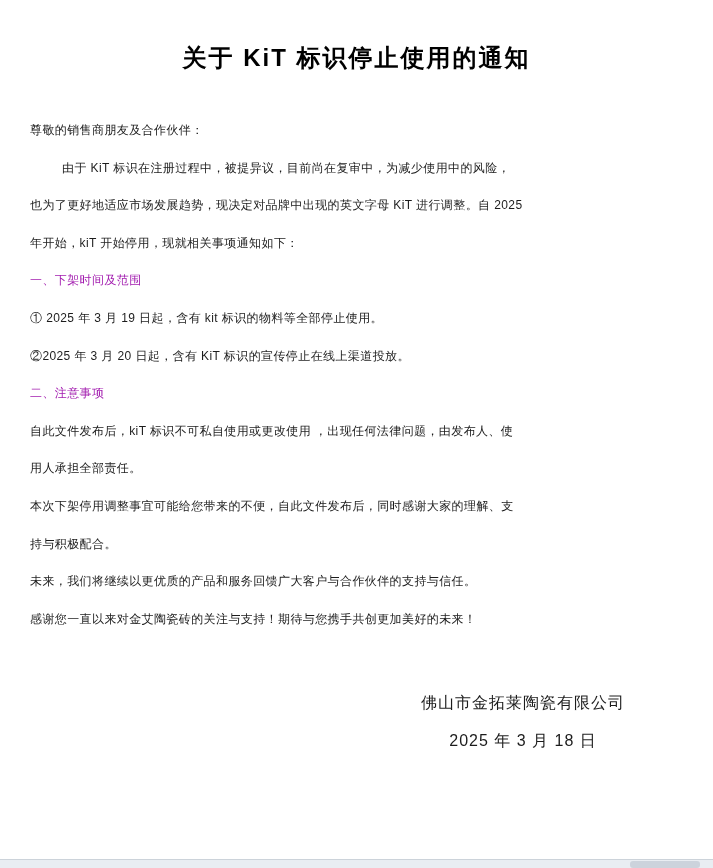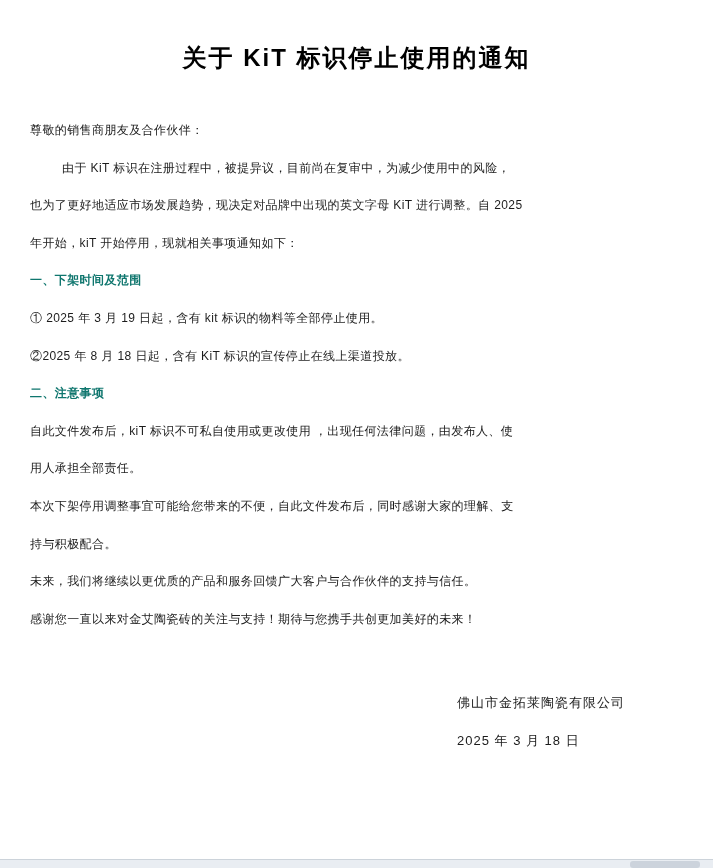--- a/index.html
+++ b/index.html
@@ -37,29 +37,29 @@
     line-height: 37.6px;
   }
   .line {
     white-space: nowrap;
     letter-spacing: 0.4px;
   }
   .line.indent {
     padding-left: 32px;
   }
   .line.heading {
-    font-weight: bold;
-    color: #0f766e;
+    font-weight: normal;
+    color: #a21caf;
   }
   .signature {
     position: absolute;
     top: 684px;
     right: 88px;
-    text-align: left;
-    font-size: 13px;
+    text-align: center;
+    font-size: 16px;
     line-height: 38px;
     letter-spacing: 1px;
     white-space: nowrap;
   }
   .h-scrollbar {
     position: absolute;
     left: 0;
     right: 0;
     bottom: 0;
     height: 8px;
@@ -83,21 +83,21 @@
 
   <div class="doc-title">关于 KiT 标识停止使用的通知</div>
 
   <div class="doc-body">
     <div class="line">尊敬的销售商朋友及合作伙伴：</div>
     <div class="line indent">由于 KiT 标识在注册过程中，被提异议，目前尚在复审中，为减少使用中的风险，</div>
     <div class="line">也为了更好地适应市场发展趋势，现决定对品牌中出现的英文字母 KiT 进行调整。自 2025</div>
     <div class="line">年开始，kiT 开始停用，现就相关事项通知如下：</div>
     <div class="line heading">一、下架时间及范围</div>
     <div class="line">① 2025 年 3 月 19 日起，含有 kit 标识的物料等全部停止使用。</div>
-    <div class="line">②2025 年 8 月 18 日起，含有 KiT 标识的宣传停止在线上渠道投放。</div>
+    <div class="line">②2025 年 3 月 20 日起，含有 KiT 标识的宣传停止在线上渠道投放。</div>
     <div class="line heading">二、注意事项</div>
     <div class="line">自此文件发布后，kiT 标识不可私自使用或更改使用 ，出现任何法律问题，由发布人、使</div>
     <div class="line">用人承担全部责任。</div>
     <div class="line">本次下架停用调整事宜可能给您带来的不便，自此文件发布后，同时感谢大家的理解、支</div>
     <div class="line">持与积极配合。</div>
     <div class="line">未来，我们将继续以更优质的产品和服务回馈广大客户与合作伙伴的支持与信任。</div>
     <div class="line">感谢您一直以来对金艾陶瓷砖的关注与支持！期待与您携手共创更加美好的未来！</div>
   </div>
 
   <div class="signature">

